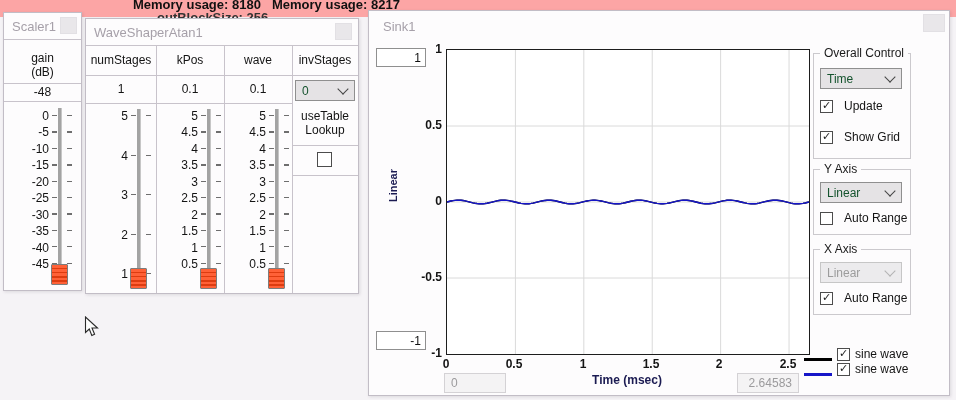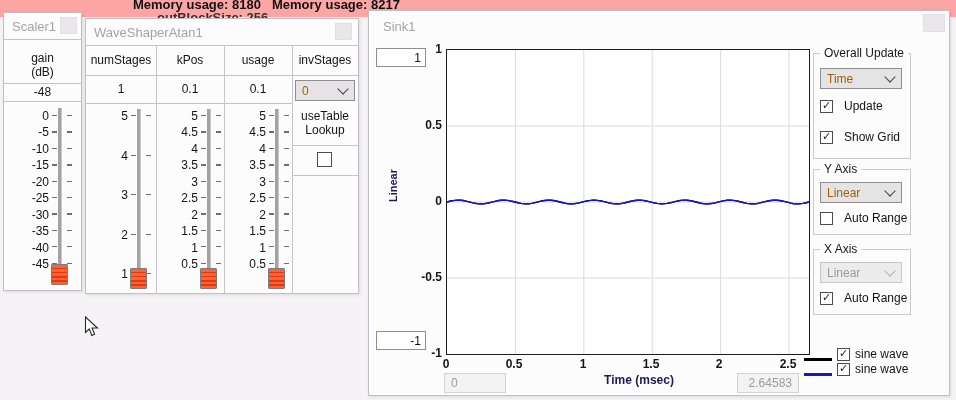--- a/index.html
+++ b/index.html
@@ -13,41 +13,41 @@
   .hline{position:absolute;left:0;right:0;height:0;border-top:1px solid #c8c3cb;}
   .vline{position:absolute;width:0;border-left:1px solid #c8c3cb;}
   .ctext{position:absolute;text-align:center;font-size:12px;color:#141414;}
   .s-labels{position:absolute;display:flex;flex-direction:column;justify-content:space-between;}
   .s-label{font-size:12px;line-height:12px;text-align:right;color:#131313;}
   .s-ticks{position:absolute;width:5px;background:repeating-linear-gradient(to bottom,transparent 0 5px,#6e6e6e 5px 6.3px,transparent 6.3px var(--sp));}
   .s-track{position:absolute;width:3px;background:#a3a3a3;border-right:1px solid #c6c6c6;}
   .s-handle{position:absolute;width:15px;height:19px;border:1px solid #7c7c7c;border-radius:1px;
     background:repeating-linear-gradient(to bottom,#ff6137 0 2.6px,#dd3c10 2.6px 4.2px);}
   .dd{position:absolute;display:flex;align-items:center;justify-content:space-between;box-sizing:border-box;
-      background:#e5e3e5;border:1px solid #8f8f8f;font-size:12px;color:#a16207;padding:0 7px 0 6px;}
+      background:#e5e3e5;border:1px solid #8f8f8f;font-size:12px;color:#14532d;padding:0 7px 0 6px;}
   .dd .chev{width:7px;height:7px;border-right:1.6px solid #454545;border-bottom:1.6px solid #454545;transform:rotate(45deg);margin-top:-4px;}
   .dd.disabled{background:#ecebed;border-color:#c6c6c6;color:#9c9c9c;}
   .dd.disabled .chev{border-color:#b3b3b3;}
   .cb-row{position:absolute;display:flex;align-items:center;gap:11px;}
   .cb{position:relative;display:inline-block;width:13px;height:13px;box-sizing:border-box;border:1px solid #4c4c4c;background:#fff;}
   .cb.checked::after{content:"\2713";position:absolute;left:1px;top:-2px;font-size:11px;font-weight:bold;color:#1c1c1c;}
   .cb-label{font-size:12px;color:#141414;white-space:nowrap;}
   .group{position:absolute;border:1px solid #cbc9cd;}
   .group-label{position:absolute;left:6px;top:-8px;background:#fdfcfd;padding:0 4px;font-size:12px;color:#1a1a1a;white-space:nowrap;}
   .num-input{position:absolute;box-sizing:border-box;background:#fff;border:1px solid #8f8f8f;font-size:12px;color:#111;
              display:flex;align-items:center;}
   .num-input.right{justify-content:flex-end;padding-right:4px;}
   .range-box{position:absolute;box-sizing:border-box;background:#f4f3f4;border:1px solid #d4d2d5;font-size:12px;color:#9b9a9c;
              display:flex;align-items:center;padding:0 6px;}
   .range-box.right{justify-content:flex-end;}
   .plot-frame{position:absolute;background:#fff;border:1.5px solid #1d1d1d;box-sizing:content-box;}
   .tick-label{position:absolute;font-size:12px;font-weight:bold;color:#141414;}
   .tick-label.y{width:24px;text-align:right;}
   .tick-label.x{width:40px;text-align:center;}
-  .axis-label{position:absolute;font-size:12px;font-weight:bold;color:#1b1b52;text-align:center;margin-left:12px;}
+  .axis-label{position:absolute;font-size:12px;font-weight:bold;color:#1b1b52;text-align:center;}
   .linear-vert{position:absolute;font-size:11px;font-weight:bold;color:#1b1b52;writing-mode:vertical-rl;transform:rotate(180deg);}
   .legend-row{position:absolute;display:flex;align-items:flex-end;gap:5px;margin-top:30px;}
   .legend-swatch{display:inline-block;width:28px;height:3px;}
 </style>
 </head>
 <body>
 
 <div id="screen">
 
   <div class="top-strip">
@@ -87,21 +87,21 @@
   <div class="panel" style="left:85px;top:18px;width:272px;height:274px;">
     <div class="panel-title">WaveShaperAtan1</div>
     <div class="panel-btn" style="right:6px;top:4px;width:15px;height:15px;"></div>
     <div class="hline" style="top:26px;"></div>
     <div class="vline" style="left:70px;top:26px;bottom:0;"></div>
     <div class="vline" style="left:138px;top:26px;bottom:0;"></div>
     <div class="vline" style="left:206px;top:26px;bottom:0;"></div>
 
     <div class="ctext" style="left:0;width:70px;top:26px;line-height:30px;">numStages</div>
     <div class="ctext" style="left:70px;width:68px;top:26px;line-height:30px;">kPos</div>
-    <div class="ctext" style="left:138px;width:68px;top:26px;line-height:30px;">usage</div>
+    <div class="ctext" style="left:138px;width:68px;top:26px;line-height:30px;">wave</div>
     <div class="ctext" style="left:206px;width:66px;top:26px;line-height:30px;">invStages</div>
     <div class="hline" style="top:56px;"></div>
 
     <div class="ctext" style="left:0;width:70px;top:56px;line-height:28px;">1</div>
     <div class="ctext" style="left:70px;width:68px;top:56px;line-height:28px;">0.1</div>
     <div class="ctext" style="left:138px;width:68px;top:56px;line-height:28px;">0.1</div>
     <div class="hline" style="top:84px;right:66px;"></div>
 
     <div class="s-labels" style="left:2px;top:91px;width:40px;height:170px;">
         <div class="s-label">5</div>
@@ -193,21 +193,21 @@
     <div class="tick-label x" style="left:194px;top:346px;">1</div>
     <div class="tick-label x" style="left:262px;top:346px;">1.5</div>
     <div class="tick-label x" style="left:330px;top:346px;">2</div>
     <div class="tick-label x" style="left:399px;top:346px;">2.5</div>
 
     <div class="axis-label" style="left:77px;top:362px;width:362px;">Time (msec)</div>
     <div class="range-box" style="left:75px;top:362px;width:62px;height:20px;">0</div>
     <div class="range-box right" style="left:368px;top:362px;width:62px;height:20px;">2.64583</div>
 
     <div class="group" style="left:444px;top:42px;width:96px;height:104px;">
-      <div class="group-label">Overall Update</div>
+      <div class="group-label">Overall Control</div>
       <div class="dd" style="left:6px;top:14px;width:82px;height:21px;">
         <span>Time</span>
         <span class="chev"></span>
       </div>
       <div class="cb-row" style="left:6px;top:45px;">
         <span class="cb checked"></span>
         <span class="cb-label">Update</span>
       </div>
       <div class="cb-row" style="left:6px;top:76px;">
         <span class="cb checked"></span>

